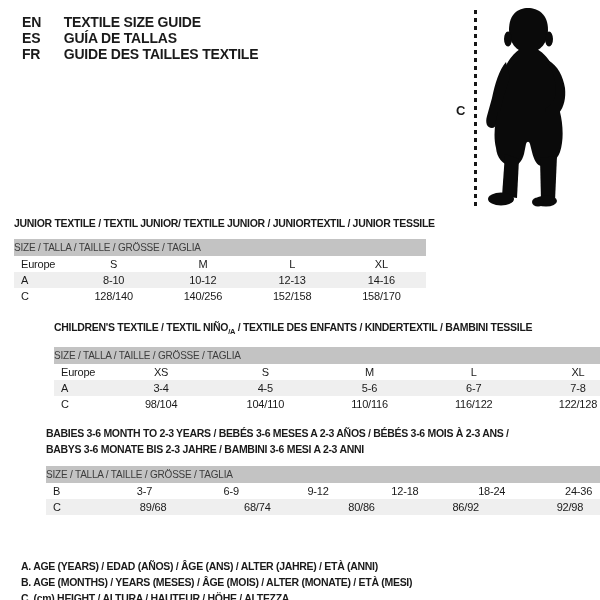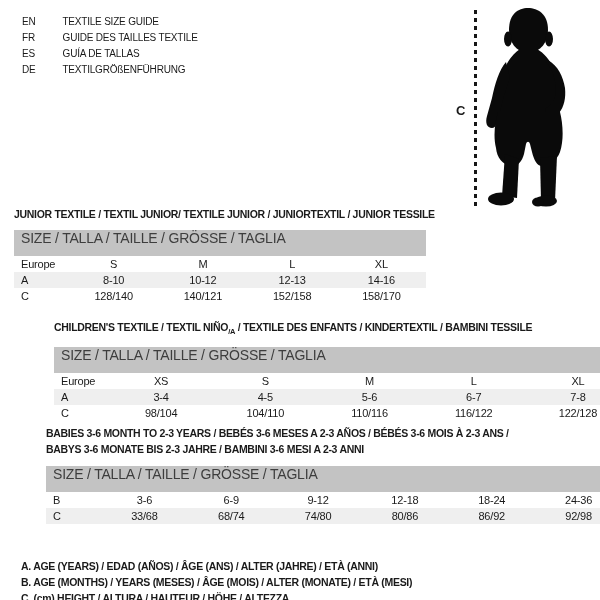--- a/index.html
+++ b/index.html
@@ -9,73 +9,69 @@
     --alt-row:#efefef;
   }
   html,body{margin:0;padding:0;}
   body{
     width:600px;height:600px;background:#ffffff;
     font-family:"Liberation Sans","DejaVu Sans",sans-serif;
     color:var(--text);position:relative;overflow:hidden;
   }
   
   .langs{position:absolute;left:22px;top:14px;}
-  .lang-row{height:16px;line-height:16px;font-size:10px;font-weight:normal;letter-spacing:-0.2px;white-space:nowrap;}
+  .lang-row{height:16px;line-height:16px;font-size:14px;font-weight:bold;letter-spacing:-0.2px;white-space:nowrap;}
   .lang-code{display:inline-block;width:38px;}
   
   .figure{position:absolute;left:450px;top:6px;width:142px;height:205px;}
   .c-label{position:absolute;left:6px;top:97px;font-size:13px;font-weight:bold;}
   .dash-line{position:absolute;left:24px;top:4px;height:198px;width:3px;
     background:repeating-linear-gradient(to bottom,#161616 0 4px,transparent 4px 8px);}
   .baby-svg{position:absolute;left:33px;top:2px;}
   
   .section{position:absolute;left:14px;}
-  .sec-junior{top:208px;width:412px;}
+  .sec-junior{top:217px;width:412px;}
   .sec-children{top:321px;width:576px;margin-left:40px;}
   .sec-babies{top:425px;width:576px;margin-left:32px;}
   .tbl-title{font-size:10.5px;font-weight:bold;letter-spacing:-0.3px;line-height:13px;
     margin:0 0 9px 0;white-space:nowrap;}
   .tbl-title sub{font-size:7.5px;}
   .sec-babies .tbl-title{line-height:16px;margin-bottom:9px;}
   
   .size-table{width:100%;}
-  .thead{background:var(--thead-bg);color:var(--thead-text);height:26px;line-height:17px;
-    font-size:14px;letter-spacing:-0.2px;padding-left:7px;box-sizing:border-box;white-space:nowrap;}
+  .thead{background:var(--thead-bg);color:var(--thead-text);height:17px;line-height:17px;
+    font-size:10px;letter-spacing:-0.2px;box-sizing:border-box;white-space:nowrap;}
   .trow{display:flex;height:16px;line-height:17.5px;font-size:11px;letter-spacing:-0.2px;}
   .trow.alt{background:var(--alt-row);}
   .rlabel{flex:none;width:55px;padding-left:7px;box-sizing:border-box;text-align:left;}
   .cell{flex:1;text-align:center;}
   
   .footnotes{position:absolute;left:21px;top:558px;}
   .fn-row{height:16px;line-height:16px;font-size:10.5px;font-weight:bold;letter-spacing:-0.3px;white-space:nowrap;}
 </style>
 </head>
 <body>
 
 <div class="langs">
 
     <div class="lang-row">
       <span class="lang-code">EN</span>
       <span class="lang-text">TEXTILE SIZE GUIDE</span>
     </div>
 
     <div class="lang-row">
+      <span class="lang-code">ES</span>
+      <span class="lang-text">GUÍA DE TALLAS</span>
+    </div>
+
+    <div class="lang-row">
       <span class="lang-code">FR</span>
       <span class="lang-text">GUIDE DES TAILLES TEXTILE</span>
     </div>
 
-    <div class="lang-row">
-      <span class="lang-code">ES</span>
-      <span class="lang-text">GUÍA DE TALLAS</span>
-    </div>
-
-    <div class="lang-row">
-      <span class="lang-code">DE</span>
-      <span class="lang-text">TEXTILGRÖßENFÜHRUNG</span>
-    </div>
 
   </div>
 
 <div class="figure">
   <span class="c-label">C</span>
   <div class="dash-line"></div>
   <svg class="baby-svg" width="92" height="200" viewBox="0 0 90 200" aria-hidden="true">
     <g fill="#0a0a0a">
 
       <path d="M25,22 C25,6 34,0 44,0 C54,0 64,6 64,22 C64,34 57,44 44,45 C32,44 25,34 25,22 Z"></path>
@@ -116,21 +112,21 @@
         <div class="trow alt">
           <div class="rlabel">A</div>
           <div class="cell">8-10</div>
           <div class="cell">10-12</div>
           <div class="cell">12-13</div>
           <div class="cell">14-16</div>
         </div>
         <div class="trow">
           <div class="rlabel">C</div>
           <div class="cell">128/140</div>
-          <div class="cell">140/121</div>
+          <div class="cell">140/256</div>
           <div class="cell">152/158</div>
           <div class="cell">158/170</div>
         </div>
       </div>
   </div>
 </div>
 
 <div class="section sec-children">
   <div class="tbl-title"><span>CHILDREN'S TEXTILE / TEXTIL NIÑO</span><sub>/A</sub><span> / TEXTILE DES ENFANTS / KINDERTEXTIL / BAMBINI TESSILE</span></div>
   <div class="size-table">
@@ -167,32 +163,31 @@
 <div class="section sec-babies">
   <div class="tbl-title">
     <div>BABIES 3-6 MONTH TO 2-3 YEARS / BEBÉS 3-6 MESES A 2-3 AÑOS / BÉBÉS 3-6 MOIS À 2-3 ANS /</div>
     <div>BABYS 3-6 MONATE BIS 2-3 JAHRE / BAMBINI 3-6 MESI A 2-3 ANNI</div>
   </div>
   <div class="size-table">
     <div class="thead">SIZE / TALLA / TAILLE / GRÖSSE / TAGLIA</div>
     <div class="tbody">
         <div class="trow">
           <div class="rlabel">B</div>
-          <div class="cell">3-6</div>
+          <div class="cell">3-7</div>
           <div class="cell">6-9</div>
           <div class="cell">9-12</div>
           <div class="cell">12-18</div>
           <div class="cell">18-24</div>
           <div class="cell">24-36</div>
         </div>
         <div class="trow alt">
           <div class="rlabel">C</div>
-          <div class="cell">33/68</div>
+          <div class="cell">89/68</div>
           <div class="cell">68/74</div>
-          <div class="cell">74/80</div>
           <div class="cell">80/86</div>
           <div class="cell">86/92</div>
           <div class="cell">92/98</div>
         </div>
       </div>
   </div>
 </div>
 
 <div class="footnotes">
 

